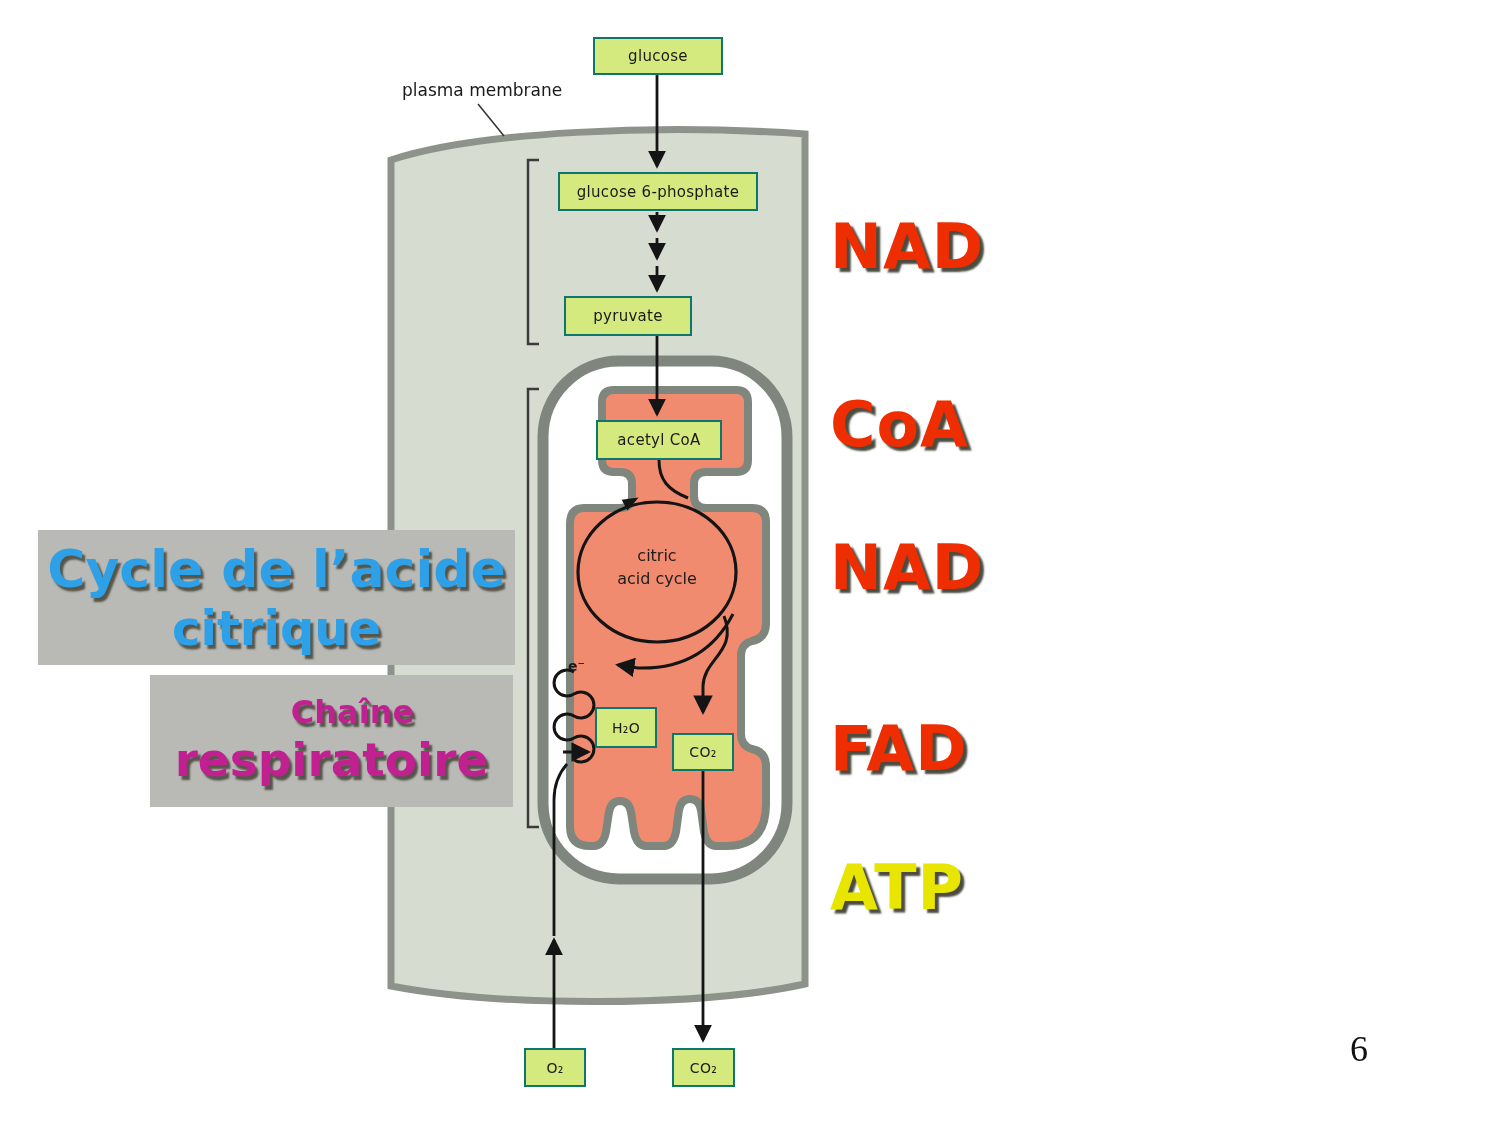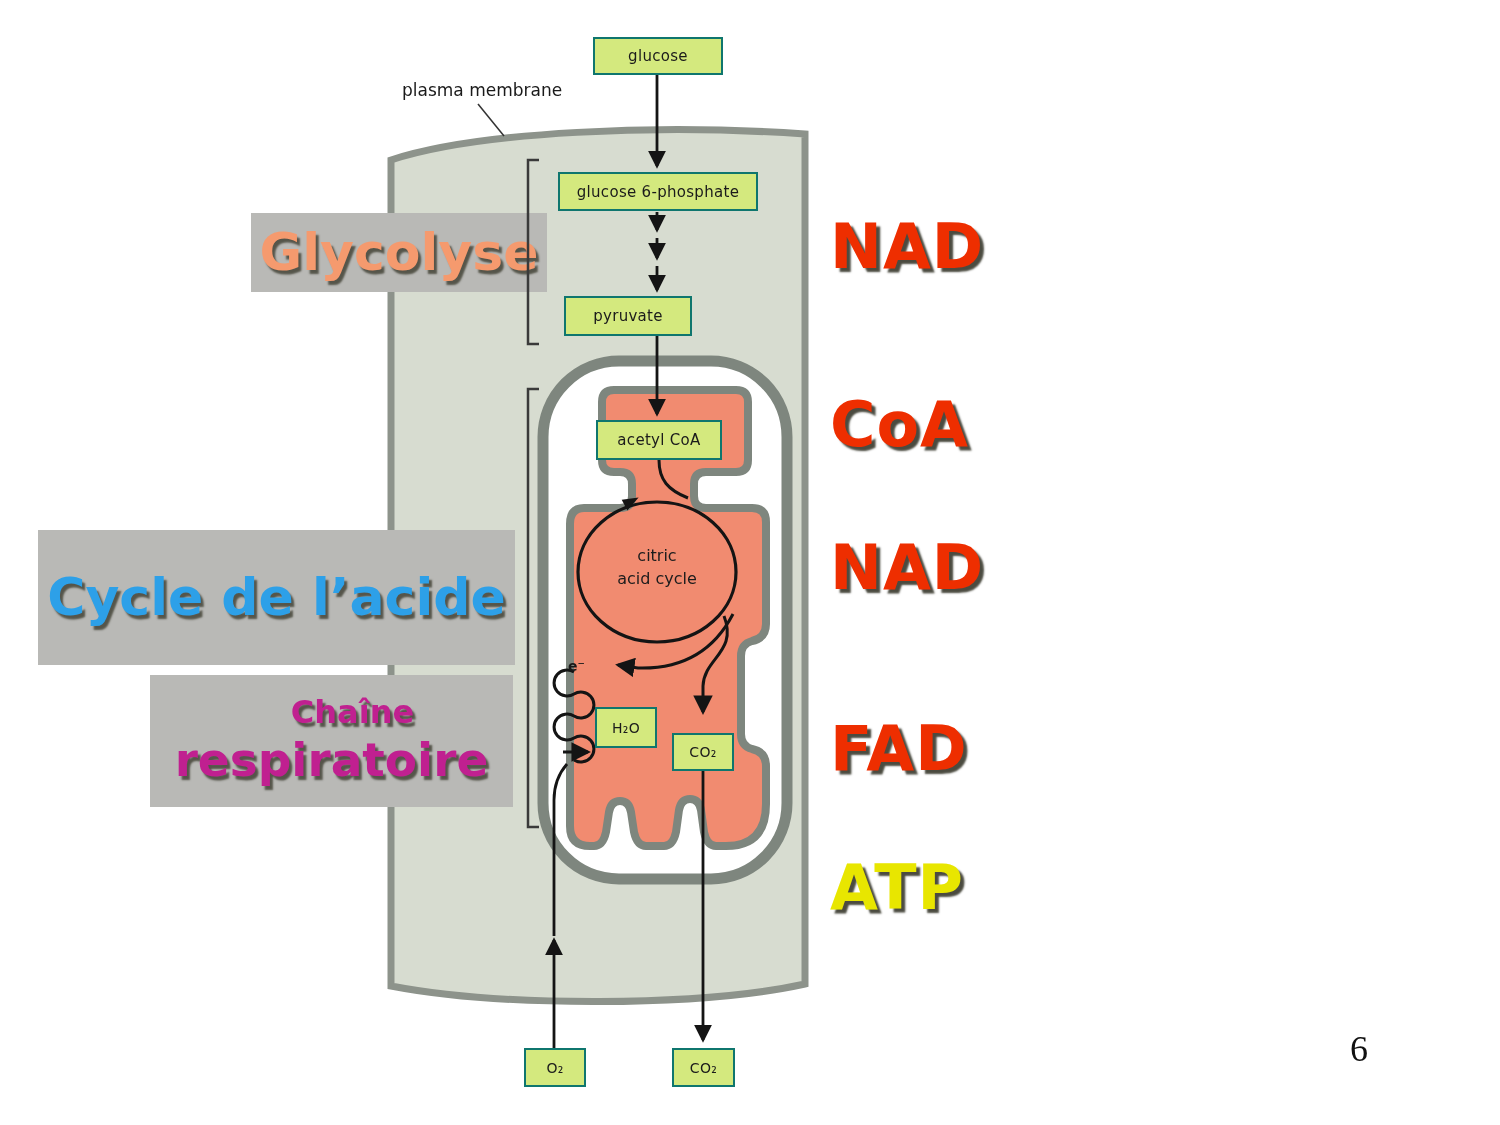--- a/index.html
+++ b/index.html
@@ -95,26 +95,24 @@
   <div class="mbox small" style="left:524px;top:1048px;width:62px;height:39px;">O₂</div>
   <div class="mbox small" style="left:672px;top:1048px;width:63px;height:39px;">CO₂</div>
 
   <div class="cycle-center">
     <div>citric</div>
     <div>acid cycle</div>
   </div>
 
   <div class="e-label">e⁻</div>
 
-  <div class="panel" style="left:251px;top:213px;width:296px;height:79px;">
-    <div class="t" style="font-size: 52px; color: rgb(245, 154, 110);">Glycolyse</div>
-  </div>
 
   <div class="panel" style="left:38px;top:530px;width:477px;height:135px;">
     <div class="t" style="font-size: 52px; color: rgb(45, 160, 232);">Cycle de l’acide</div>
+    <div class="t" style="font-size: 48px; color: rgb(45, 160, 232);">citrique</div>
   </div>
 
   <div class="panel" style="left:150px;top:675px;width:363px;height:132px;">
     <div class="t" style="font-size: 32px; color: rgb(192, 32, 144); margin-left: 42px;">Chaîne</div>
     <div class="t" style="font-size: 47px; color: rgb(192, 32, 144);">respiratoire</div>
   </div>
 
   <div class="cofactor" style="top: 216px; color: rgb(238, 46, 0);">NAD</div>
   <div class="cofactor" style="top: 394px; color: rgb(238, 46, 0);">CoA</div>
   <div class="cofactor" style="top: 537px; color: rgb(238, 46, 0);">NAD</div>

